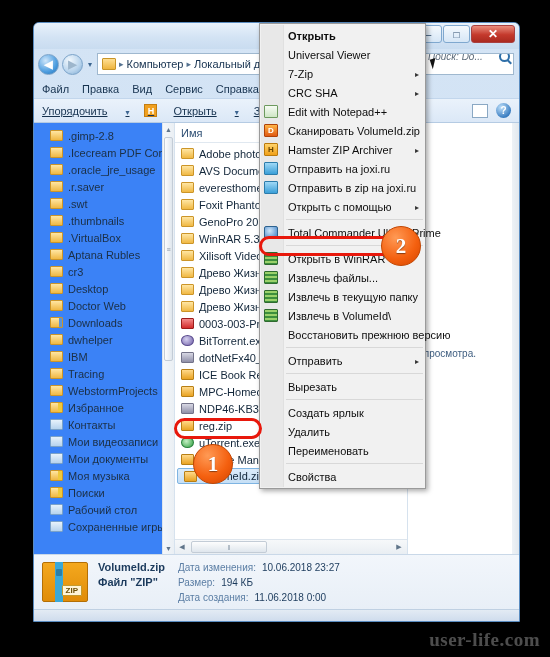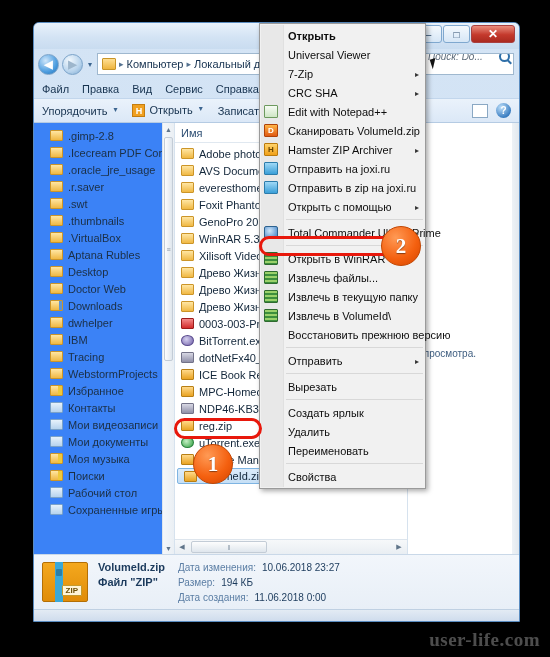--- a/index.html
+++ b/index.html
@@ -111,21 +111,21 @@
     height: 25px;
     display: flex; align-items: center;
     padding: 0 4px 0 8px;
     gap: 13px;
     font-size: 11px; color: #16324f;
     background: linear-gradient(180deg,#eaf2fb,#dbe8f7);
     border-top: 1px solid #c2d6ec;
     border-bottom: 1px solid #b5cbe3;
     position: relative;
   }
-  .tbitem { display: flex; align-items: flex-start; gap: 4px; white-space: nowrap; }
+  .tbitem { display: flex; align-items: flex-end; gap: 16px; white-space: nowrap; text-decoration: underline; }
   .tb-h {
     width: 13px; height: 13px; background: #f0a020; border: 1px solid #c47d10;
     color: #fff; font-size: 9px; font-weight: bold;
     display: flex; align-items: center; justify-content: center;
   }
   .tbright { margin-left: auto; display: flex; align-items: center; gap: 8px; padding-right: 4px;}
   .viewico {
     width: 16px; height: 14px; border: 1px solid #8aa8c4; background: #fff;
   }
   .helpico {
@@ -428,20 +428,24 @@
           <div class="navitem">
               <span class="nico folder"></span>
               <span>.VirtualBox</span>
             </div>
           <div class="navitem">
               <span class="nico folder"></span>
               <span>Aptana Rubles</span>
             </div>
           <div class="navitem">
               <span class="nico folder"></span>
+              <span>cr3</span>
+            </div>
+          <div class="navitem">
+              <span class="nico folder"></span>
               <span>Desktop</span>
             </div>
           <div class="navitem">
               <span class="nico folder"></span>
               <span>Doctor Web</span>
             </div>
           <div class="navitem">
               <span class="nico dl"></span>
               <span>Downloads</span>
             </div>

